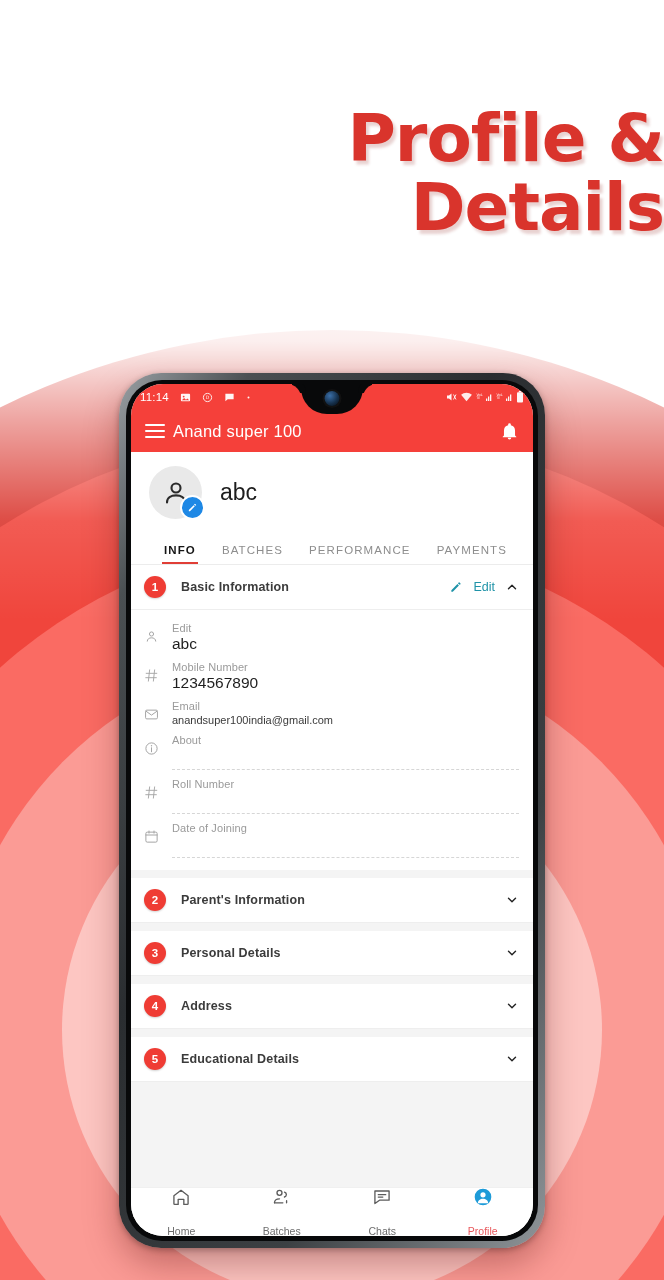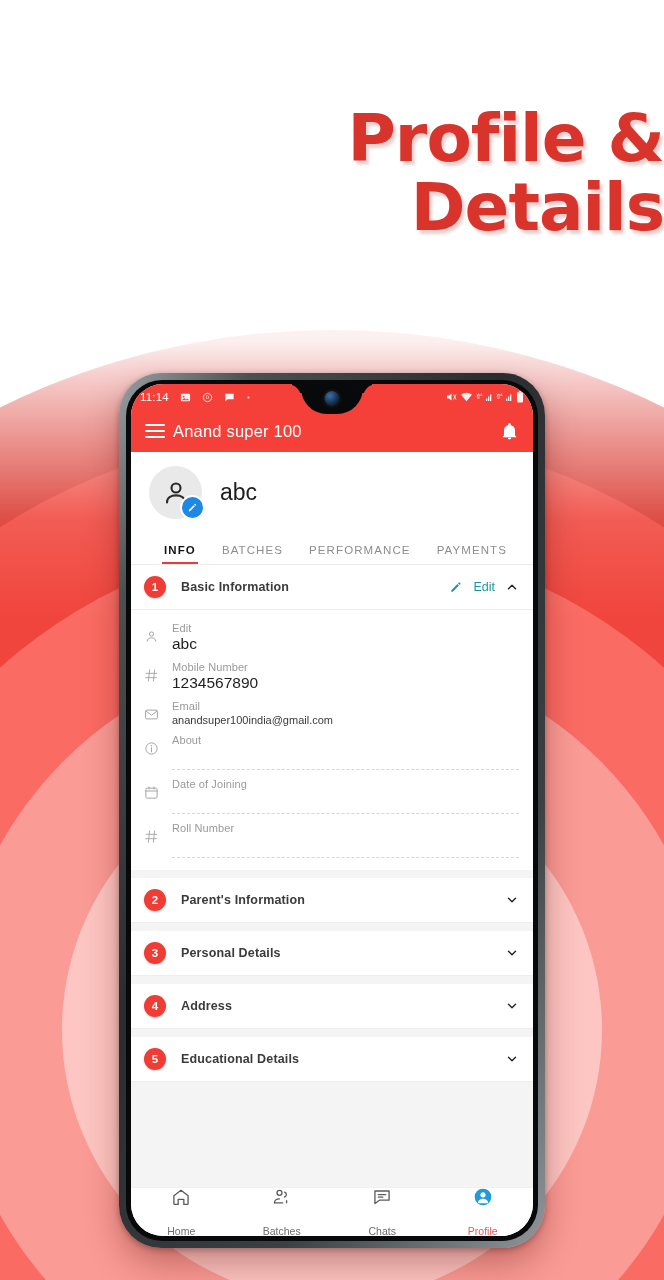--- a/index.html
+++ b/index.html
@@ -356,38 +356,38 @@
             </div>
             <div class="fBody">
               <div class="fLabel">About</div>
               <div class="fEmpty"></div>
             </div>
           </div>
 
           <div class="field">
             <div class="fIcon">
               <svg width="15" height="15" viewBox="0 0 24 24">
+                    <path d="M9 3L7 21M17 3l-2 18M3.5 8.5h17M2.8 15.5h17" fill="none" stroke="#a5a5a5" stroke-width="1.5" stroke-linecap="round"></path>
+                  </svg>
+            </div>
+            <div class="fBody">
+              <div class="fLabel">Roll Number</div>
+              <div class="fEmpty"></div>
+            </div>
+          </div>
+
+          <div class="field">
+            <div class="fIcon">
+              <svg width="15" height="15" viewBox="0 0 24 24">
                     <rect x="3" y="5" width="18" height="16" rx="2.2" fill="none" stroke="#a5a5a5" stroke-width="1.6"></rect>
                     <path d="M3 9.6h18M8 3.2v3.4M16 3.2v3.4" stroke="#a5a5a5" stroke-width="1.6" stroke-linecap="round"></path>
                   </svg>
             </div>
             <div class="fBody">
               <div class="fLabel">Date of Joining</div>
-              <div class="fEmpty"></div>
-            </div>
-          </div>
-
-          <div class="field">
-            <div class="fIcon">
-              <svg width="15" height="15" viewBox="0 0 24 24">
-                    <path d="M9 3L7 21M17 3l-2 18M3.5 8.5h17M2.8 15.5h17" fill="none" stroke="#a5a5a5" stroke-width="1.5" stroke-linecap="round"></path>
-                  </svg>
-            </div>
-            <div class="fBody">
-              <div class="fLabel">Roll Number</div>
               <div class="fEmpty"></div>
             </div>
           </div>
 
         </div>
       </div>
 
       <div class="card collapsed">
         <div class="cardHead">
           <div class="numBadge">2</div>

